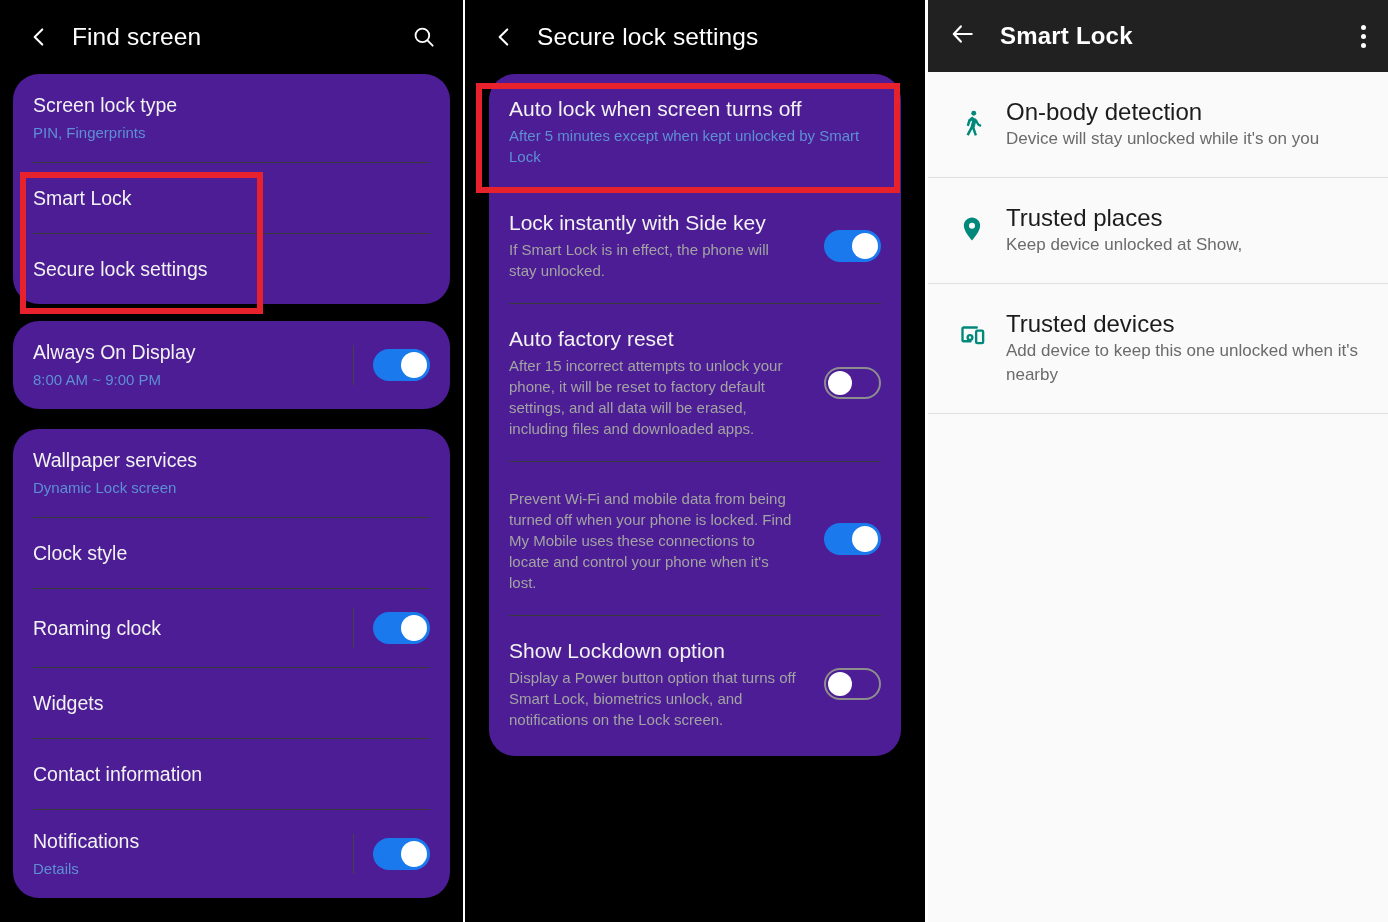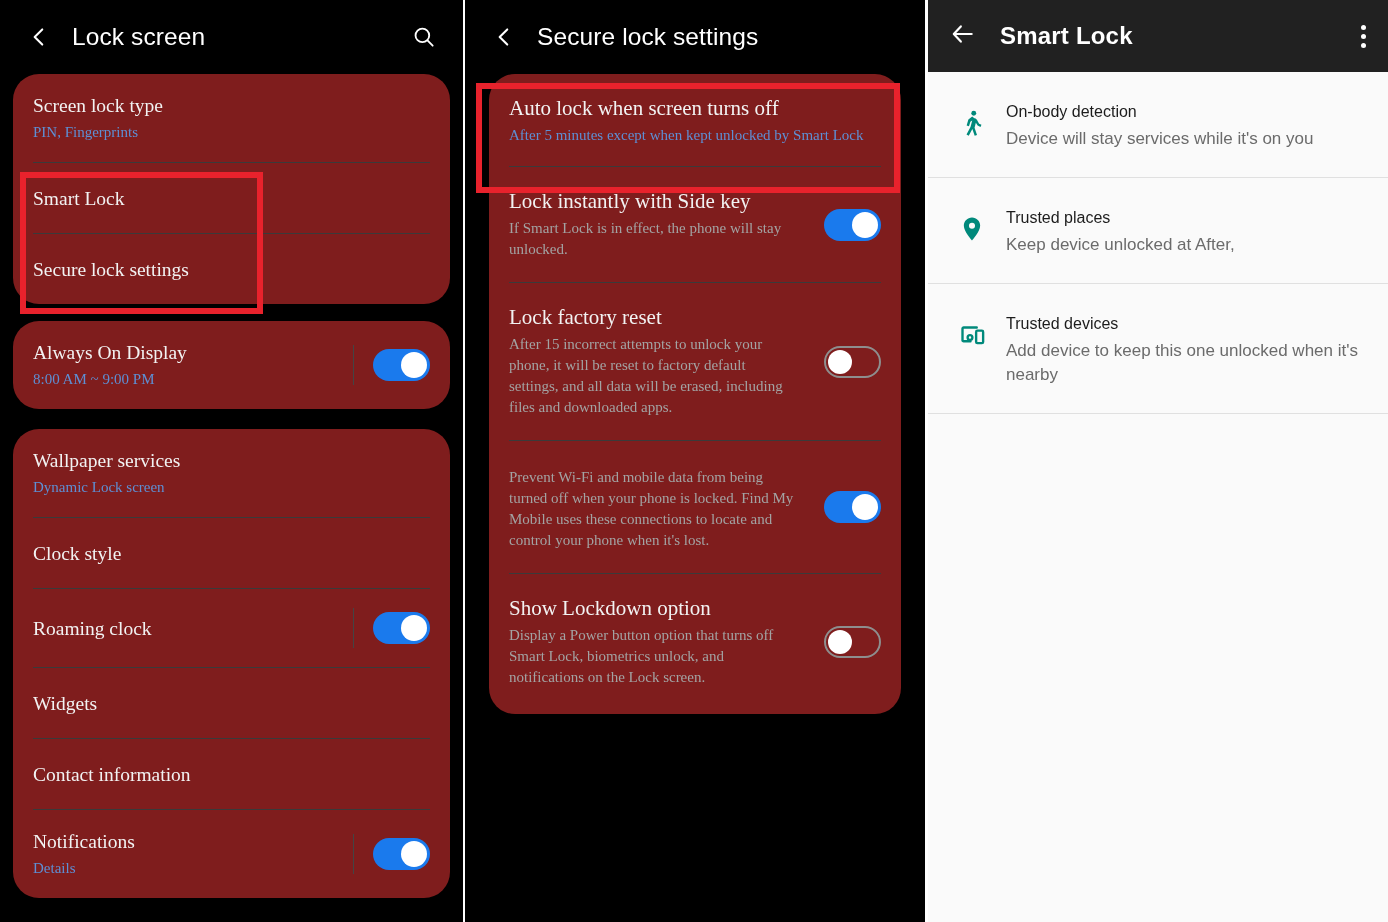--- a/index.html
+++ b/index.html
@@ -32,25 +32,24 @@
     font-size: 24.5px;
     color: #fff;
     margin-left: 16px;
     letter-spacing: .1px;
     white-space: nowrap;
   }
   .appbar .spacer { flex: 1 1 auto; }
   .appbar .act { width: 34px; height: 34px; display:flex; align-items:center; justify-content:center; }
 
   .card {
-    background: #7f1d1d;
+    background: #4c1d95;
     border-radius: 26px;
     margin: 0 13px 17px 13px;
     overflow: hidden;
-    font-family: Liberation Serif, serif;
   }
   .row {
     position: relative;
     display: flex;
     align-items: center;
     padding: 19px 20px 19px 20px;
     min-height: 58px;
   }
   .row .txt { flex: 1 1 auto; min-width: 0; }
   .row .ttl {
@@ -121,40 +120,40 @@
     border-bottom: 1px solid #e0e0e0;
     background: #fafafa;
   }
   .sl-icon {
     width: 56px; flex: 0 0 auto;
     display: flex; align-items: center; justify-content: flex-start;
     padding-top: 10px;
     padding-left: 8px;
   }
   .sl-txt { flex: 1 1 auto; min-width: 0; }
-  .sl-ttl { font-size: 16px; color: #1c1c1c; line-height: 27px; }
+  .sl-ttl { font-size: 24px; color: #1c1c1c; line-height: 27px; }
   .sl-sub { font-size: 17px; color: #6b6b6b; line-height: 24px; margin-top: 2px; }
 
   .kebab { display: flex; flex-direction: column; gap: 4px; align-items: center; }
   .kebab i { width: 5px; height: 5px; border-radius: 50%; background: #fff; display:block; }
 </style>
 </head>
 <body>
 
 <div class="screens">
 
   <div class="panel panel-1">
 
     <div class="appbar">
       <div class="back">
         <svg width="26" height="26" viewBox="0 0 24 24" fill="none" stroke="#fff" stroke-width="1.9" stroke-linecap="round" stroke-linejoin="round">
             <polyline points="15 5 8 12 15 19"></polyline>
           </svg>
       </div>
-      <div class="title">Lock screen</div>
+      <div class="title">Find screen</div>
       <div class="spacer"></div>
       <div class="act">
         <svg width="26" height="26" viewBox="0 0 24 24" fill="none" stroke="#fff" stroke-width="1.7" stroke-linecap="round">
             <circle cx="10.5" cy="10.5" r="6.3"></circle>
             <line x1="15.2" y1="15.2" x2="20" y2="20"></line>
           </svg>
       </div>
     </div>
 
     <div class="card">
@@ -260,21 +259,21 @@
         <div class="txt" style="padding-right:26px">
           <div class="ttl" style="font-size:21px">Lock instantly with Side key</div>
           <div class="sub grey">If Smart Lock is in effect, the phone will stay unlocked.</div>
         </div>
         <div class="tog on"></div>
       </div>
       <div class="divider"></div>
 
       <div class="row" style="padding:22px 20px">
         <div class="txt" style="padding-right:26px">
-          <div class="ttl" style="font-size:21px">Lock factory reset</div>
+          <div class="ttl" style="font-size:21px">Auto factory reset</div>
           <div class="sub grey">After 15 incorrect attempts to unlock your phone, it will be reset to factory default settings, and all data will be erased, including files and downloaded apps.</div>
         </div>
         <div class="tog off"></div>
       </div>
       <div class="divider"></div>
 
       <div class="row" style="padding:22px 20px">
         <div class="txt" style="padding-right:26px">
           <div class="sub grey">Prevent Wi-Fi and mobile data from being turned off when your phone is locked. Find My Mobile uses these connections to locate and control your phone when it's lost.</div>
         </div>
@@ -316,33 +315,33 @@
 
       <div class="sl-row">
         <div class="sl-icon">
           <svg width="28" height="30" viewBox="0 0 24 24" fill="#00897b">
             <circle cx="13.5" cy="3.6" r="2.1"></circle>
             <path d="M12.2 6.4 8.9 9.1 7.4 14.2l2 .6 1.2-3.9 1.6-1-1.5 5.6-3.4 6.4 1.9 1 3.1-5.8 2.0 5.8 2.0-.6-2.1-6.2 1.1-4.3 1.5 2.4 2.5 1.2.8-1.8-2.0-1-1.9-3.3c-.5-.8-1.3-1.3-2.2-1.3z"></path>
           </svg>
         </div>
         <div class="sl-txt">
           <div class="sl-ttl">On-body detection</div>
-          <div class="sl-sub">Device will stay services while it's on you</div>
+          <div class="sl-sub">Device will stay unlocked while it's on you</div>
         </div>
       </div>
 
       <div class="sl-row">
         <div class="sl-icon">
           <svg width="28" height="30" viewBox="0 0 24 24" fill="#00897b">
             <path d="M12 2.2c-3.9 0-7 3.1-7 7 0 5.1 7 12.6 7 12.6s7-7.5 7-12.6c0-3.9-3.1-7-7-7zm0 9.6a2.6 2.6 0 1 1 0-5.2 2.6 2.6 0 0 1 0 5.2z"></path>
           </svg>
         </div>
         <div class="sl-txt">
           <div class="sl-ttl">Trusted places</div>
-          <div class="sl-sub">Keep device unlocked at After,</div>
+          <div class="sl-sub">Keep device unlocked at Show,</div>
         </div>
       </div>
 
       <div class="sl-row">
         <div class="sl-icon">
           <svg width="30" height="30" viewBox="0 0 24 24" fill="none" stroke="#00897b" stroke-width="1.9" stroke-linecap="round" stroke-linejoin="round">
             <path d="M15 6H4.5a.9.9 0 0 0-.9.9v9.2a.9.9 0 0 0 .9.9H10"></path>
             <rect x="14.5" y="8.5" width="5.6" height="10" rx="1"></rect>
             <circle cx="9.6" cy="14" r="1.9"></circle>
           </svg>

